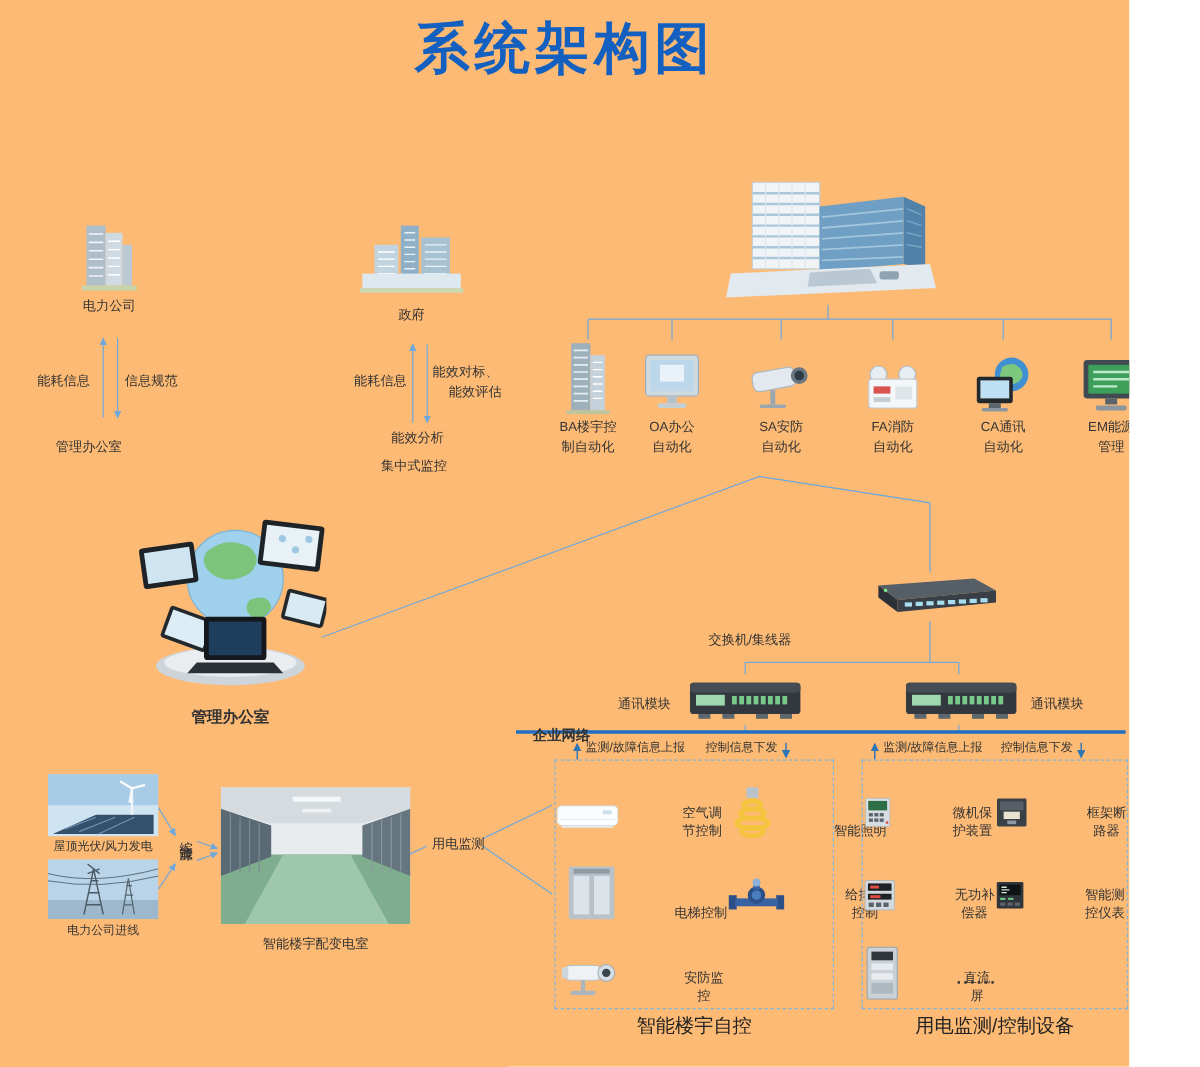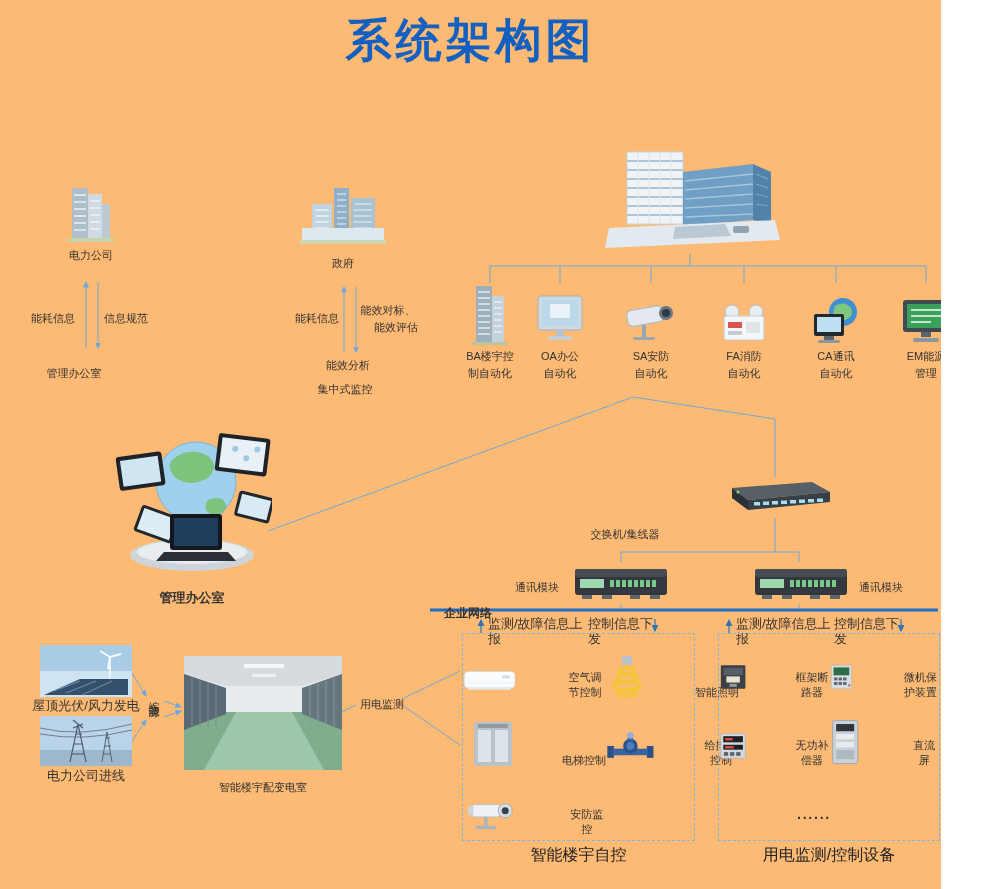--- a/index.html
+++ b/index.html
@@ -4,21 +4,21 @@
 <style>
   * { margin:0; padding:0; box-sizing:border-box; }
   html,body { background:#ffffff; }
   body { font-family:"Liberation Sans","DejaVu Sans",sans-serif; color:#333; }
   .canvas { position:relative; width:941px; height:889px; background:#fdba74; overflow:hidden; }
   .overlay { position:absolute; left:0; top:0; pointer-events:none; }
   .abs { position:absolute; }
   .title { position:absolute; left:0; top:10px; width:100%; text-align:center;
            font-size:46px; font-weight:bold; color:#1460c0; letter-spacing:4px; }
   .lbl { position:absolute; font-size:11px; color:#333; text-align:center; line-height:15px; }
-  .lbl-sm { font-size:13px; }
+  .lbl-sm { font-size:10px; }
   .bold { font-weight:bold;margin-top:12px; }
   .sub-cell { position:absolute; top:280px; width:76px; display:flex; flex-direction:column; align-items:center; }
   .sub-icon { height:66px; display:flex; align-items:flex-end; justify-content:center; }
   .sub-lb { font-size:11px; line-height:14px; text-align:center; color:#333; margin-top:3px; }
   .dashed-box { position:absolute; border:1px dashed #85b6dd;
                 display:grid; grid-template-columns:1fr 1fr; grid-template-rows:1fr 1fr 1fr; }
   .dev-cell { display:flex; flex-direction:row; align-items:flex-end; justify-content:flex-end; padding-bottom:3px;gap:48px; }
   .dlbl { font-size:11px; color:#333; margin-top:2px; text-align:center; }
   .caption { position:absolute; text-align:center; font-size:16px; color:#222; }
   .vtext { position:absolute; writing-mode:vertical-rl; text-orientation:upright;
@@ -386,60 +386,77 @@
         <rect x="24" y="22" width="4" height="10" fill="#aab5bd"></rect>
         <rect x="14" y="32" width="24" height="4" rx="2" fill="#aab5bd"></rect>
       </svg>
       <div class="dlbl">安防监控</div>
     </div>
   </div>
   <div class="caption" style="left:462px;top:845px;width:233px">智能楼宇自控</div>
 
   <div class="dashed-box" style="left:718px;top:633px;width:222px;height:208px">
     <div class="dev-cell">
-      <svg width="46" height="46" viewBox="0 0 46 46">
-        <rect x="3" y="4" width="40" height="38" rx="2" fill="#3a4046"></rect>
-        <rect x="7" y="8" width="32" height="12" fill="#565e66"></rect>
-        <rect x="12" y="22" width="22" height="10" fill="#e8e4cf"></rect>
-        <rect x="17" y="34" width="12" height="5" fill="#8f99a1"></rect>
-      </svg>
-      <div class="dlbl">框架断路器</div>
-    </div>
-    <div class="dev-cell">
       <svg width="44" height="46" viewBox="0 0 44 46">
         <rect x="4" y="2" width="36" height="42" rx="2" fill="#d8dde1" stroke="#aab3ba"></rect>
         <rect x="8" y="6" width="28" height="14" fill="#2e6e46"></rect>
         <g fill="#5a646c">
           <rect x="9" y="24" width="6" height="5"></rect>
             <rect x="17" y="24" width="6" height="5"></rect>
             <rect x="25" y="24" width="6" height="5"></rect>
           <rect x="9" y="32" width="6" height="5"></rect>
             <rect x="17" y="32" width="6" height="5"></rect>
             <rect x="25" y="32" width="6" height="5"></rect>
         </g>
         <circle cx="36" cy="38" r="2" fill="#d84a3f"></circle>
       </svg>
       <div class="dlbl">微机保护装置</div>
     </div>
     <div class="dev-cell">
+      <svg width="46" height="46" viewBox="0 0 46 46">
+        <rect x="3" y="4" width="40" height="38" rx="2" fill="#3a4046"></rect>
+        <rect x="7" y="8" width="32" height="12" fill="#565e66"></rect>
+        <rect x="12" y="22" width="22" height="10" fill="#e8e4cf"></rect>
+        <rect x="17" y="34" width="12" height="5" fill="#8f99a1"></rect>
+      </svg>
+      <div class="dlbl">框架断路器</div>
+    </div>
+    <div class="dev-cell">
       <svg width="46" height="44" viewBox="0 0 46 44">
         <rect x="3" y="2" width="40" height="40" rx="2" fill="#d3d9dd" stroke="#a5aeb5"></rect>
         <rect x="7" y="6" width="32" height="10" fill="#1d2226"></rect>
         <rect x="10" y="9" width="12" height="4" fill="#e04a40"></rect>
         <rect x="7" y="20" width="32" height="8" fill="#1d2226"></rect>
         <rect x="10" y="22" width="14" height="4" fill="#e04a40"></rect>
         <g fill="#5a646c">
             <rect x="8" y="32" width="7" height="6"></rect>
             <rect x="18" y="32" width="7" height="6"></rect>
             <rect x="28" y="32" width="7" height="6"></rect>
           </g>
       </svg>
       <div class="dlbl">无功补偿器</div>
     </div>
     <div class="dev-cell">
+      <svg width="46" height="44" viewBox="0 0 46 44">
+        <rect x="3" y="2" width="40" height="40" rx="2" fill="#2f353a"></rect>
+        <rect x="7" y="6" width="32" height="16" fill="#0f1316"></rect>
+        <path d="M10 10 h8 M10 14 h12 M10 18 h8" stroke="#cfe8d8" stroke-width="2"></path>
+        <g fill="#70cf8e">
+            <rect x="8" y="26" width="8" height="3"></rect>
+            <rect x="20" y="26" width="8" height="3"></rect>
+          </g>
+        <g fill="#5a646c">
+            <rect x="8" y="33" width="8" height="5"></rect>
+            <rect x="19" y="33" width="8" height="5"></rect>
+            <rect x="30" y="33" width="8" height="5"></rect>
+          </g>
+      </svg>
+      <div class="dlbl">智能测控仪表</div>
+    </div>
+    <div class="dev-cell">
       <svg width="36" height="52" viewBox="0 0 36 52">
         <rect x="4" y="2" width="28" height="48" rx="2" fill="#c9d0d6" stroke="#9aa5ad"></rect>
         <rect x="8" y="6" width="20" height="8" fill="#2f353a"></rect>
         <rect x="8" y="17" width="20" height="6" fill="#e8ecef"></rect>
         <rect x="8" y="26" width="20" height="6" fill="#e8ecef"></rect>
         <rect x="8" y="35" width="20" height="10" fill="#aeb8bf"></rect>
       </svg>
       <div class="dlbl">直流屏</div>
     </div>
     <div class="dots">······</div>

